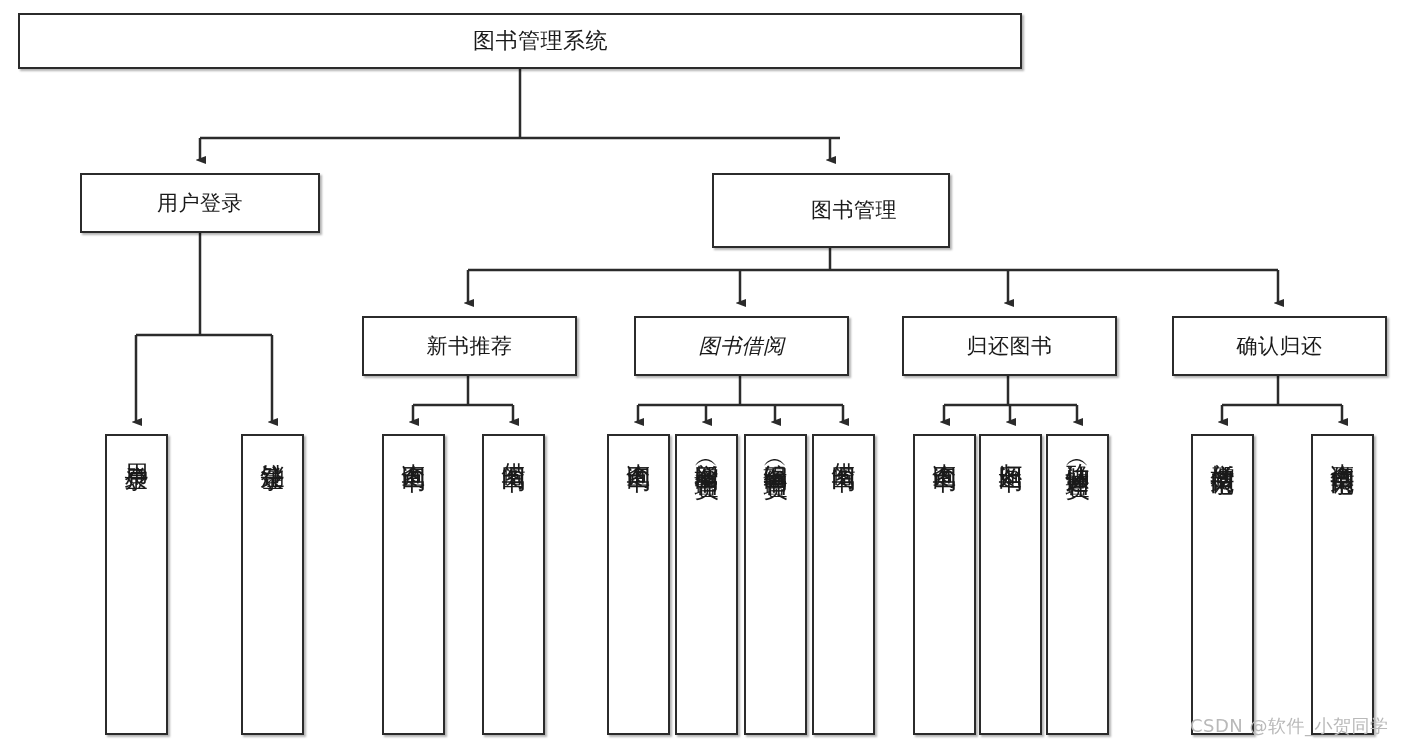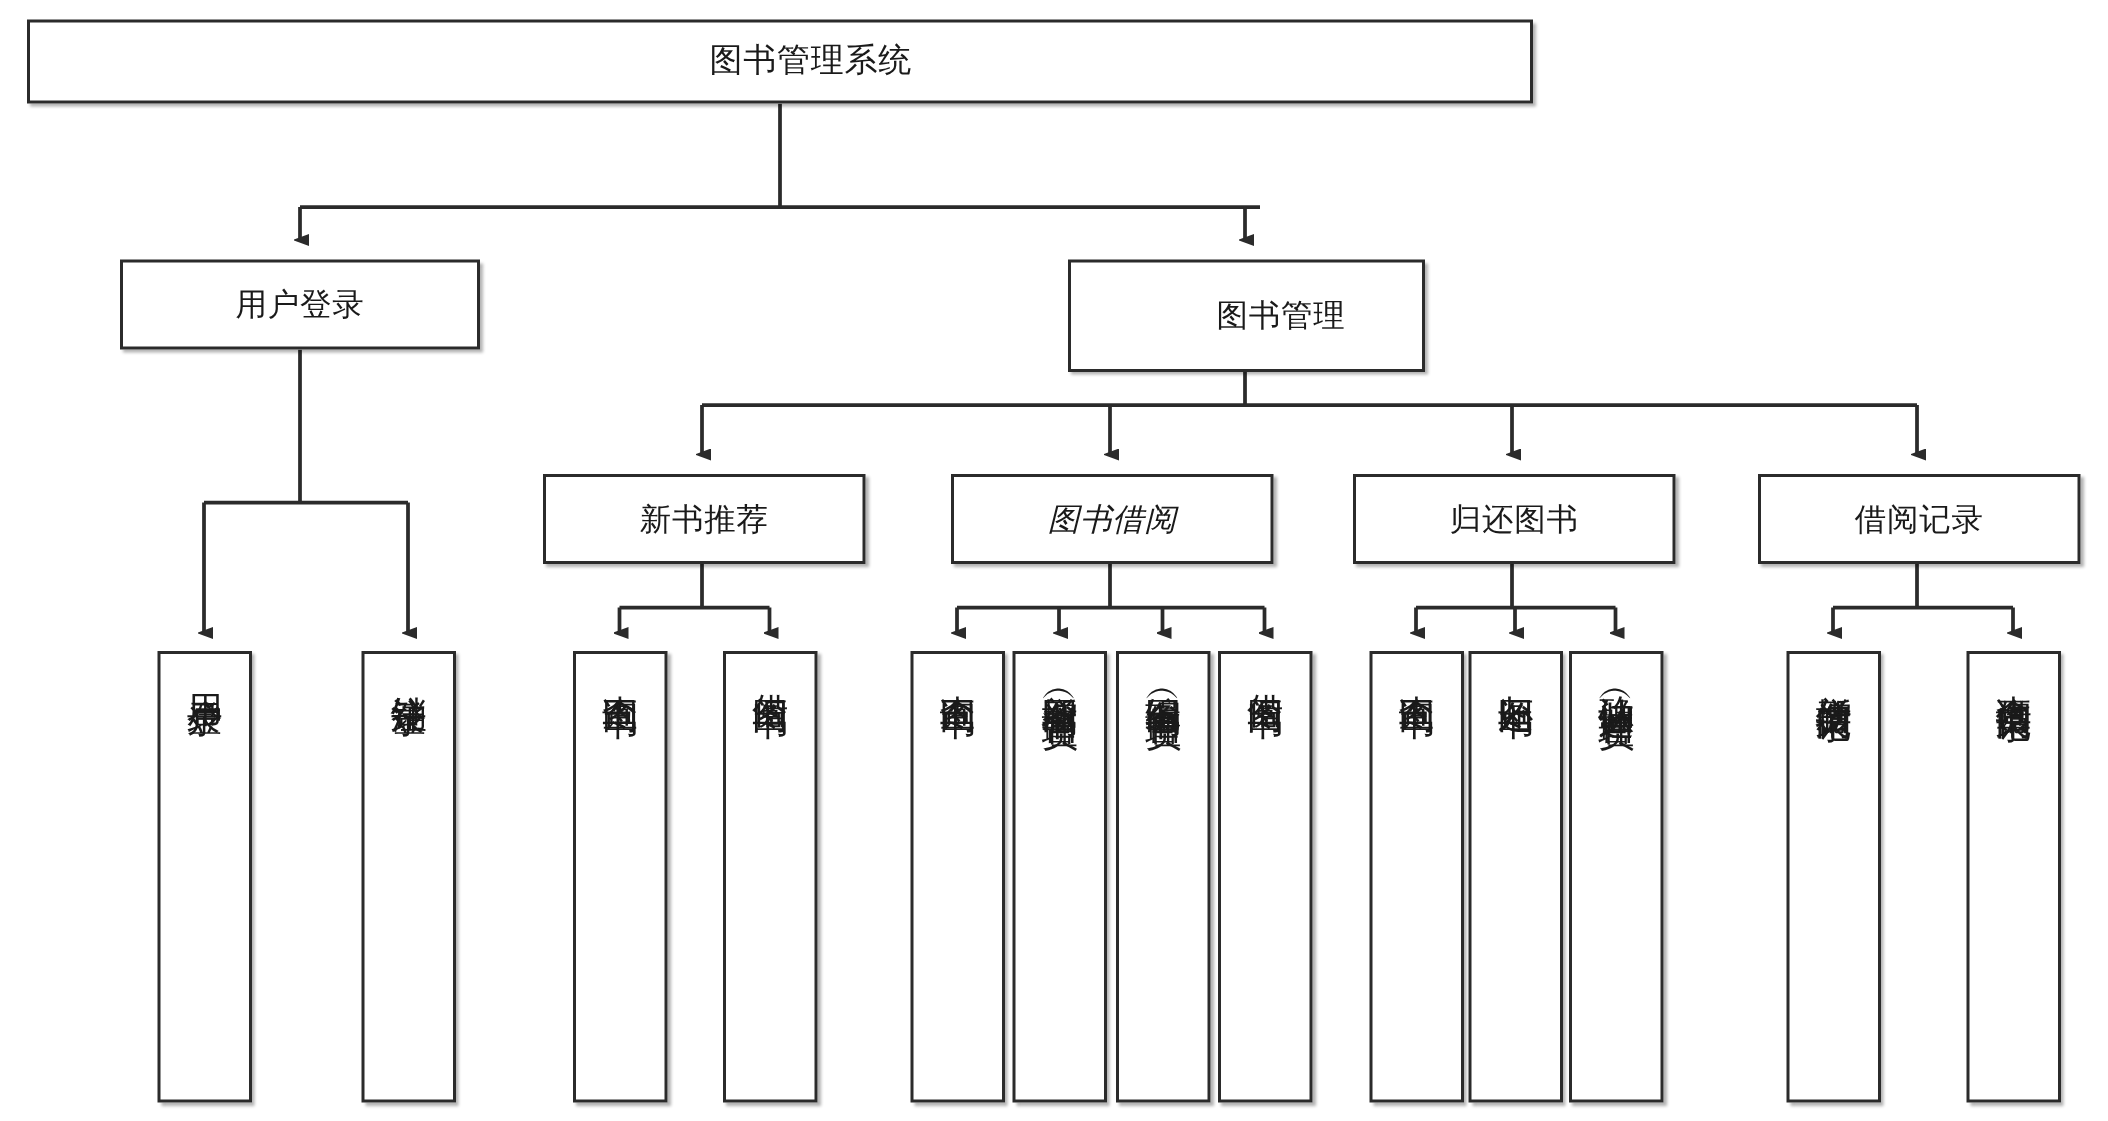--- a/index.html
+++ b/index.html
@@ -138,21 +138,21 @@
   <div class="node h" style="left:362px; top:316px; width:215px; height:60px;">
     <span class="label">新书推荐</span>
   </div>
   <div class="node h" style="left:634px; top:316px; width:215px; height:60px;font-style:italic;">
     <span class="label">图书借阅</span>
   </div>
   <div class="node h" style="left:902px; top:316px; width:215px; height:60px;">
     <span class="label">归还图书</span>
   </div>
   <div class="node h" style="left:1172px; top:316px; width:215px; height:60px;">
-    <span class="label">借阅记录</span>
+    <span class="label">确认归还</span>
   </div>
 
   <div class="node v" style="left:105px; top:434px; width:63px; height:301px;">
     <span class="label">用户登录</span>
   </div>
   <div class="node v" style="left:241px; top:434px; width:63px; height:301px;">
     <span class="label">注销登录</span>
   </div>
 
   <div class="node v" style="left:382px; top:434px; width:63px; height:301px;">
@@ -185,14 +185,15 @@
     <span class="label">确认归还（管理员）</span>
   </div>
 
   <div class="node v" style="left:1191px; top:434px; width:63px; height:301px;">
     <span class="label">新增借阅记录</span>
   </div>
   <div class="node v" style="left:1311px; top:434px; width:63px; height:301px;">
     <span class="label">查询借阅记录</span>
   </div>
 
+  <div class="watermark" style="left:1190px; top:714px;">CSDN @软件_小贺同学</div>
 
 </div>
 
 </body></html>

